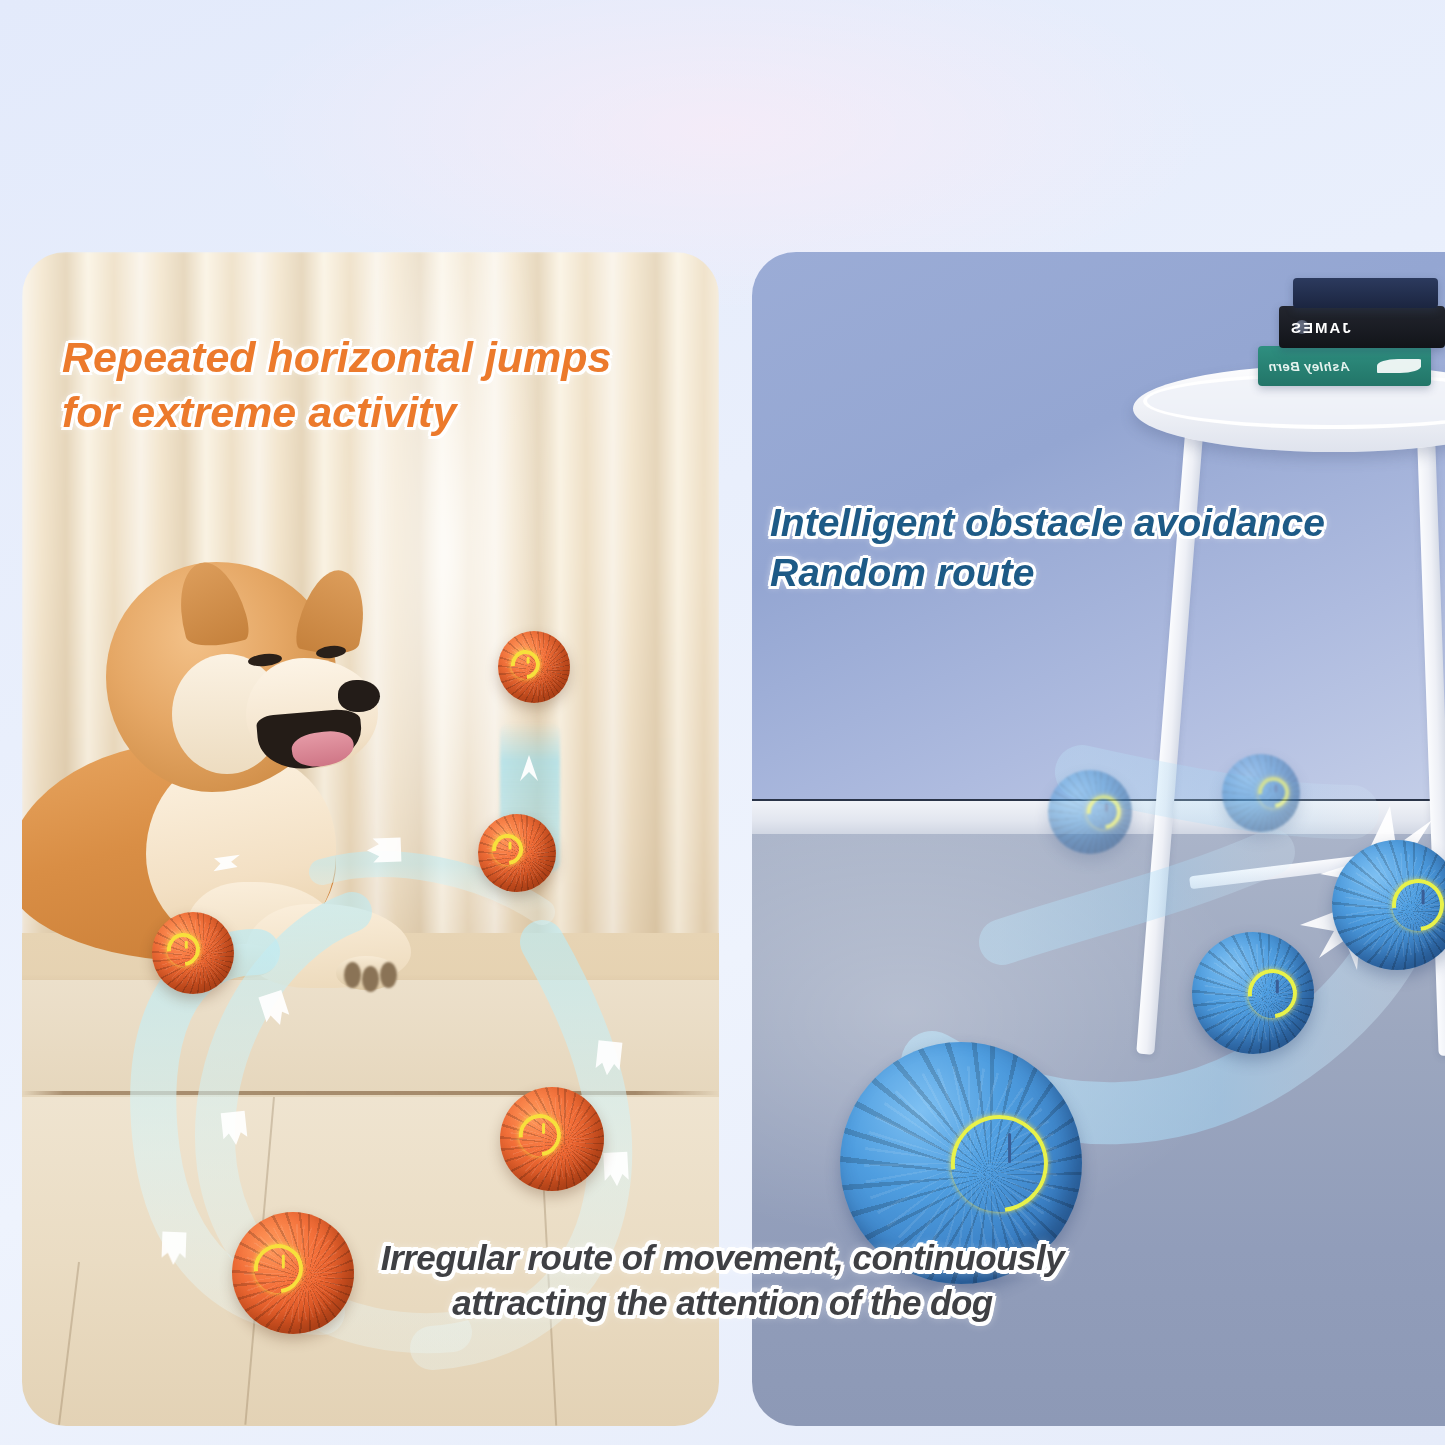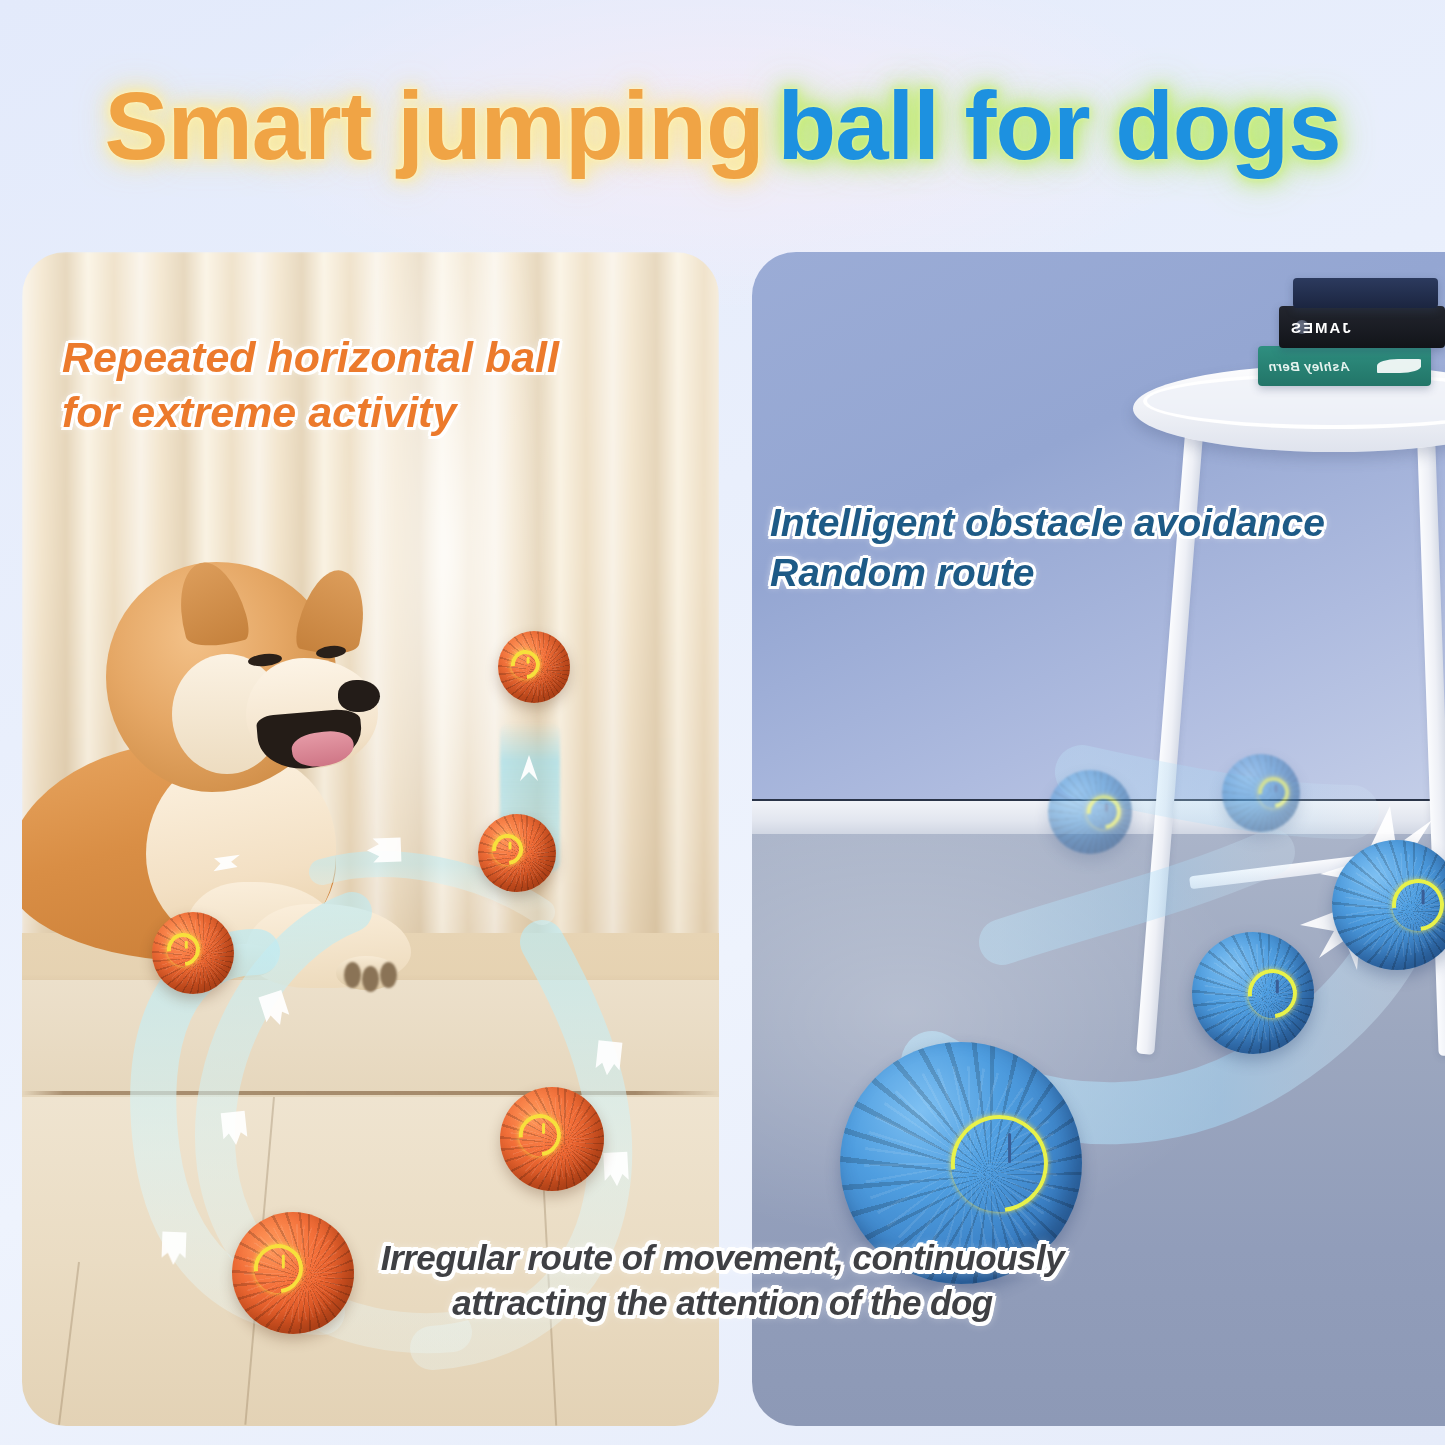--- a/index.html
+++ b/index.html
@@ -349,23 +349,20 @@
       0 -4px 0 #fff, 0 4px 0 #fff, -4px 0 0 #fff, 4px 0 0 #fff,
       -2px -4px 0 #fff, 2px 4px 0 #fff,
       0 0 11px rgba(255,255,255,0.95);
   }
 </style>
 </head>
 <body>
 
 <div id="stage">
 
-  <div id="title">
-    <span class="seg-a">Smart jumping</span><span class="seg-b">ball for dogs</span>
-  </div>
 
   <div class="panel" id="panel-left">
 
     <div class="curtain"></div>
     <div class="curtain-glow"></div>
     <div class="floor-back"></div>
     <div class="rug"></div>
     <div class="rug-edge"></div>
     <div class="floor-front"></div>
     <div class="plank p1"></div>
@@ -530,20 +527,20 @@
     </div>
     <div class="ball blue" style="left:88px; top:790px; width:242px; height:242px;">
       <div class="tread"></div>
       <div class="tread2"></div>
       <div class="power">
           <div class="power-stem"></div>
         </div>
     </div>
   </div>
 
-  <div class="cap" id="cap-left">Repeated horizontal ball
+  <div class="cap" id="cap-left">Repeated horizontal jumps
 for extreme activity</div>
   <div class="cap" id="cap-right">Intelligent obstacle avoidance
 Random route</div>
   <div class="cap" id="cap-bottom">Irregular route of movement, continuously
 attracting the attention of the dog</div>
 
 </div>
 
 </body></html>

